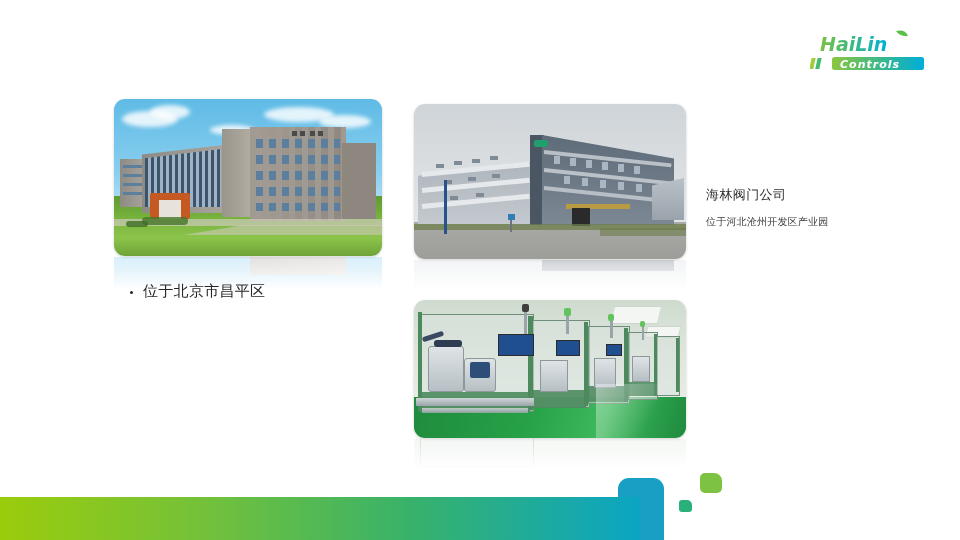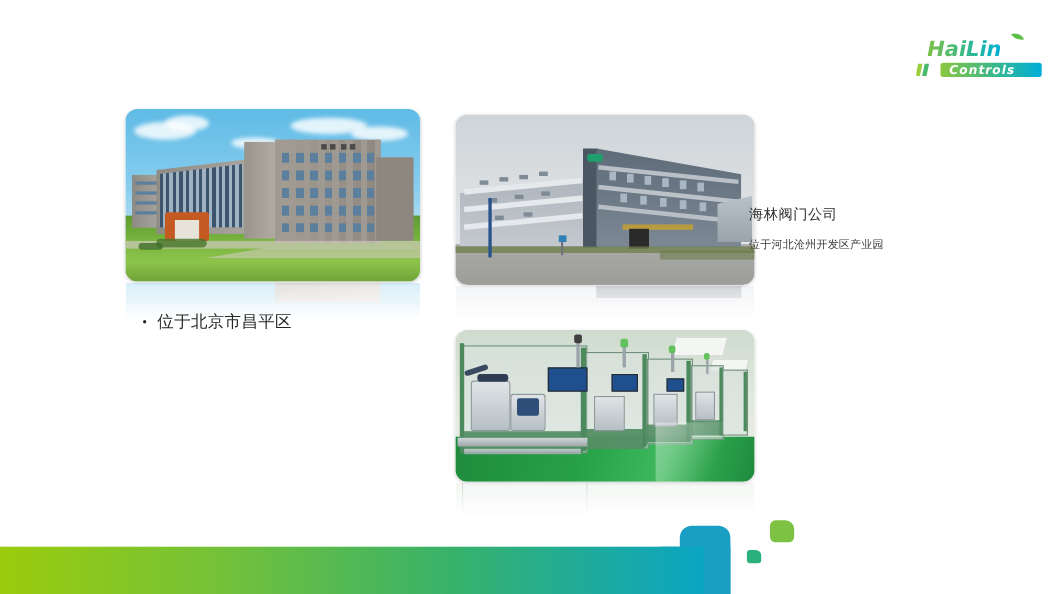--- a/index.html
+++ b/index.html
@@ -12,21 +12,21 @@
   .slide{position:absolute;inset:0;background:#fff;overflow:hidden;}
 
   
   .title{
     position:absolute;left:44px;top:40px;
     font-size:19px;font-weight:bold;letter-spacing:1px;
     color:#1b7d93;white-space:nowrap;
   }
 
   
-  .logo{position:absolute;right:7px;top:28px;width:120px;height:48px;}
+  .logo{position:absolute;right:30px;top:28px;width:120px;height:48px;}
   .logo svg{display:block;width:120px;height:48px;}
 
   
   .photo{
     position:absolute;border-radius:11px;overflow:hidden;
     box-shadow:0 1px 3px rgba(0,0,0,.18);
   }
   .photo .inner{position:absolute;inset:0;}
   .reflection{
     position:absolute;border-radius:0 0 11px 11px;overflow:hidden;
@@ -93,27 +93,27 @@
   .bullets{position:absolute;left:130px;top:285px;width:300px;}
   .bullets li{
     list-style:none;position:relative;
     font-size:15px;color:#262626;line-height:1;
     margin-bottom:12px;padding-left:13px;letter-spacing:.3px;
   }
   .bullets li:before{
     content:"";position:absolute;left:0;top:6px;
     width:3px;height:3px;background:#262626;border-radius:50%;
   }
-  .bullets{padding:0;margin:0;}
+  .bullets{padding:0;margin:0;font-family:Liberation Mono, monospace;}
 
   
   .cap{position:absolute;}
   .cap .h{font-size:13px;color:#2e2e2e;letter-spacing:.4px;margin-bottom:12px;}
   .cap .s{font-size:10px;color:#3a3a3a;line-height:1.45;letter-spacing:.2px;}
-  #cap1{left:681px;top:186px;width:200px;}
+  #cap1{left:706px;top:186px;width:200px;font-family:Liberation Mono, monospace;}
   #cap2{left:706px;top:376px;width:180px;}
 
   
   .botband{
     position:absolute;left:0;top:497px;width:640px;height:43px;
     background:linear-gradient(to right,#9bcc0c 0%,#73c13a 32%,#38b26a 64%,#0aa5c4 100%);
   }
   .botstep{
     position:absolute;left:618px;top:478px;width:46px;height:62px;
     background:#1a9fc4;border-radius:11px 11px 0 0;

